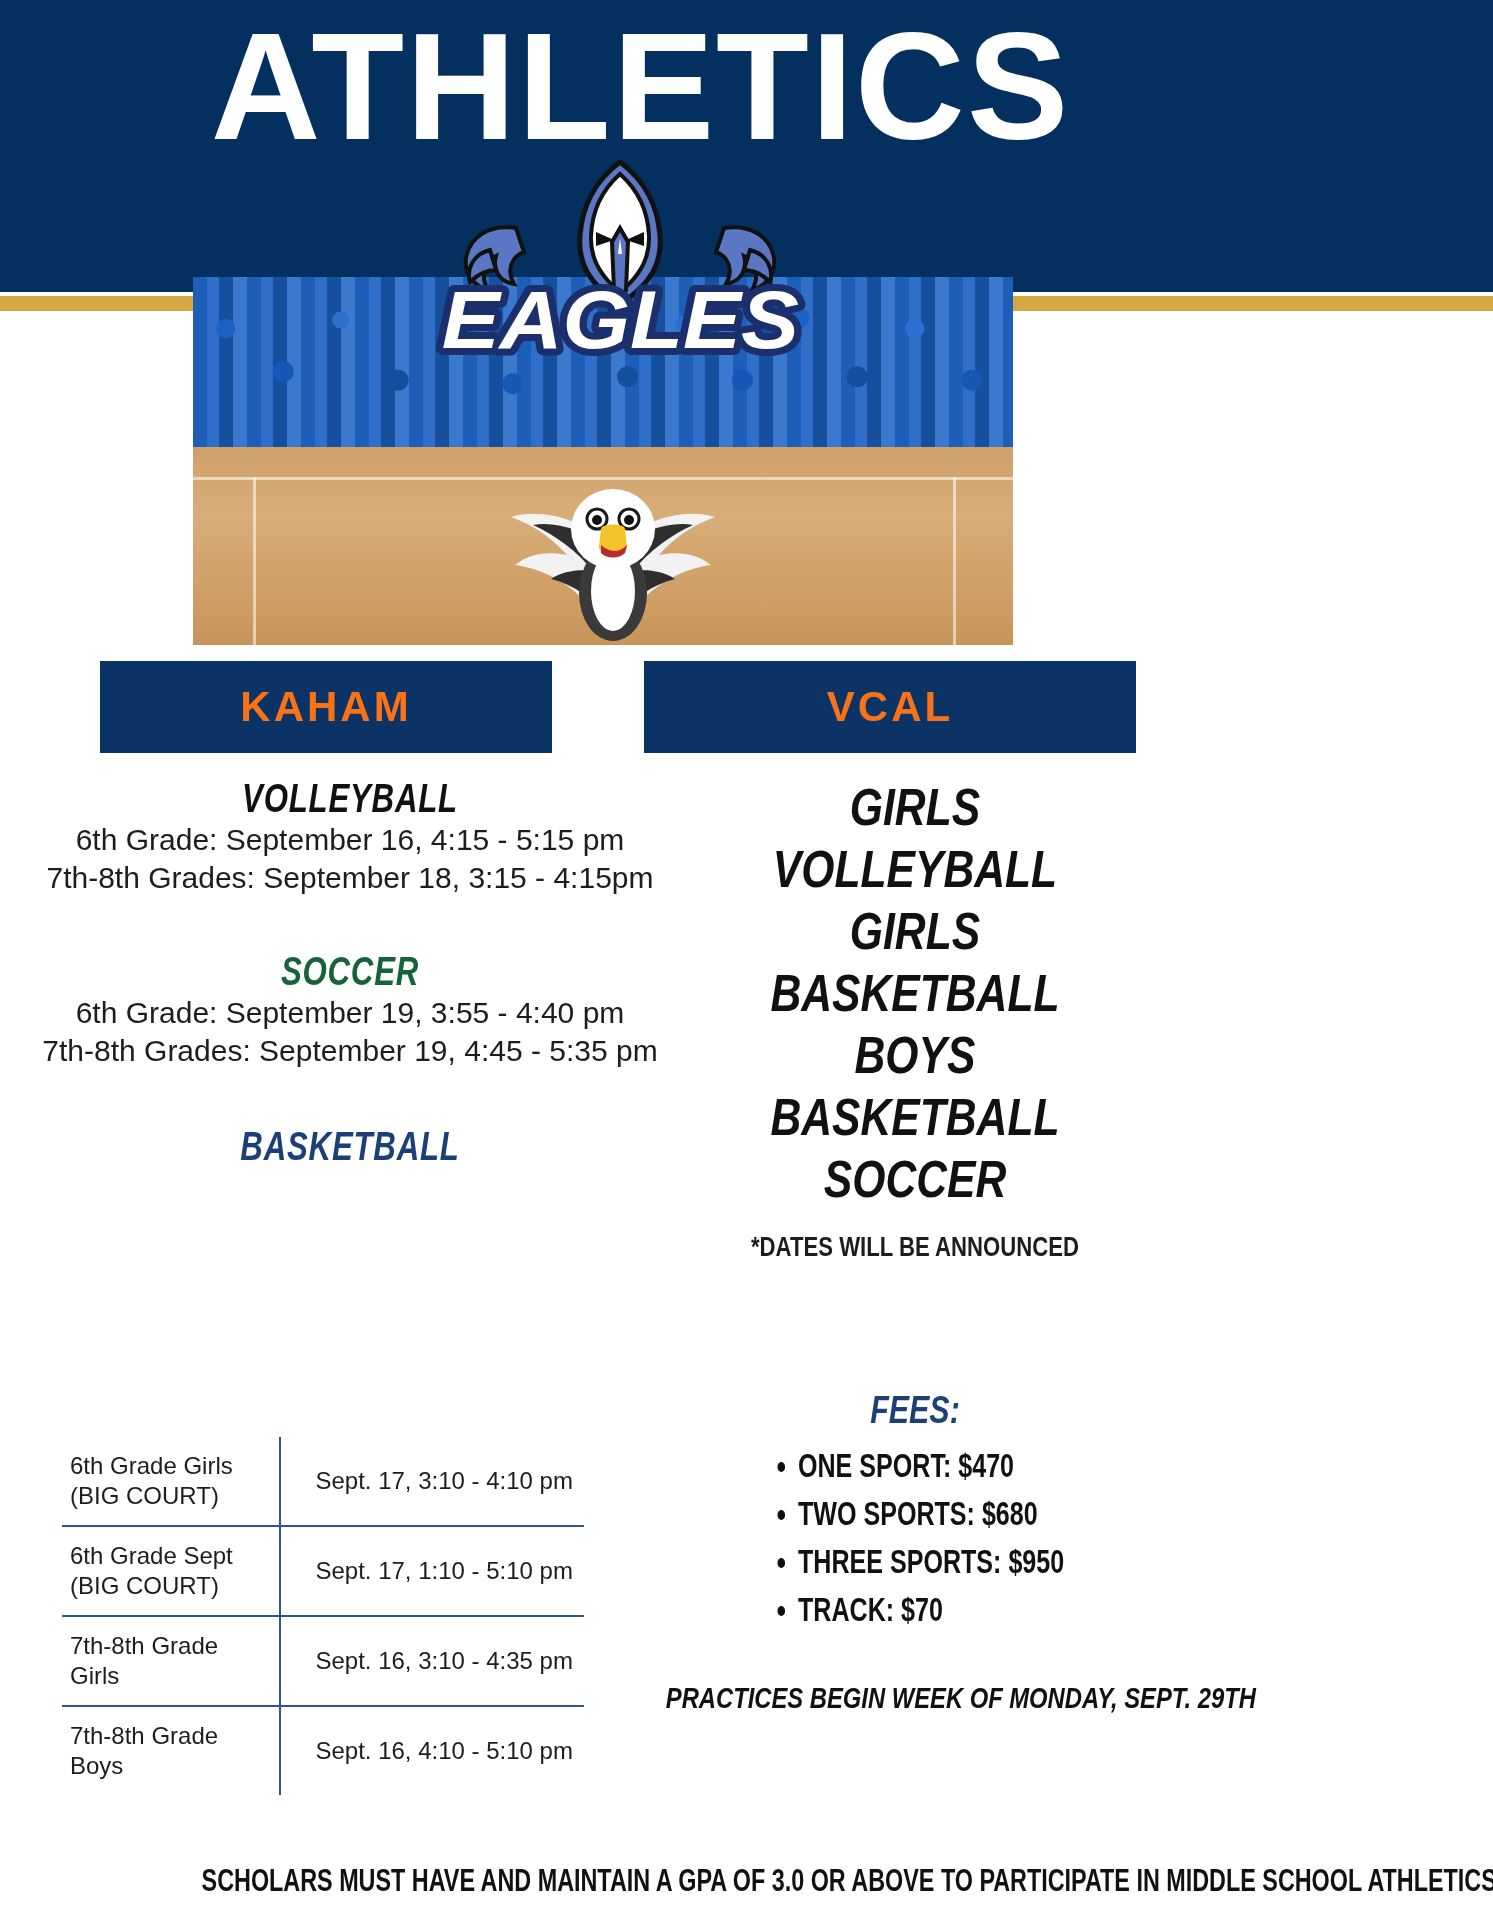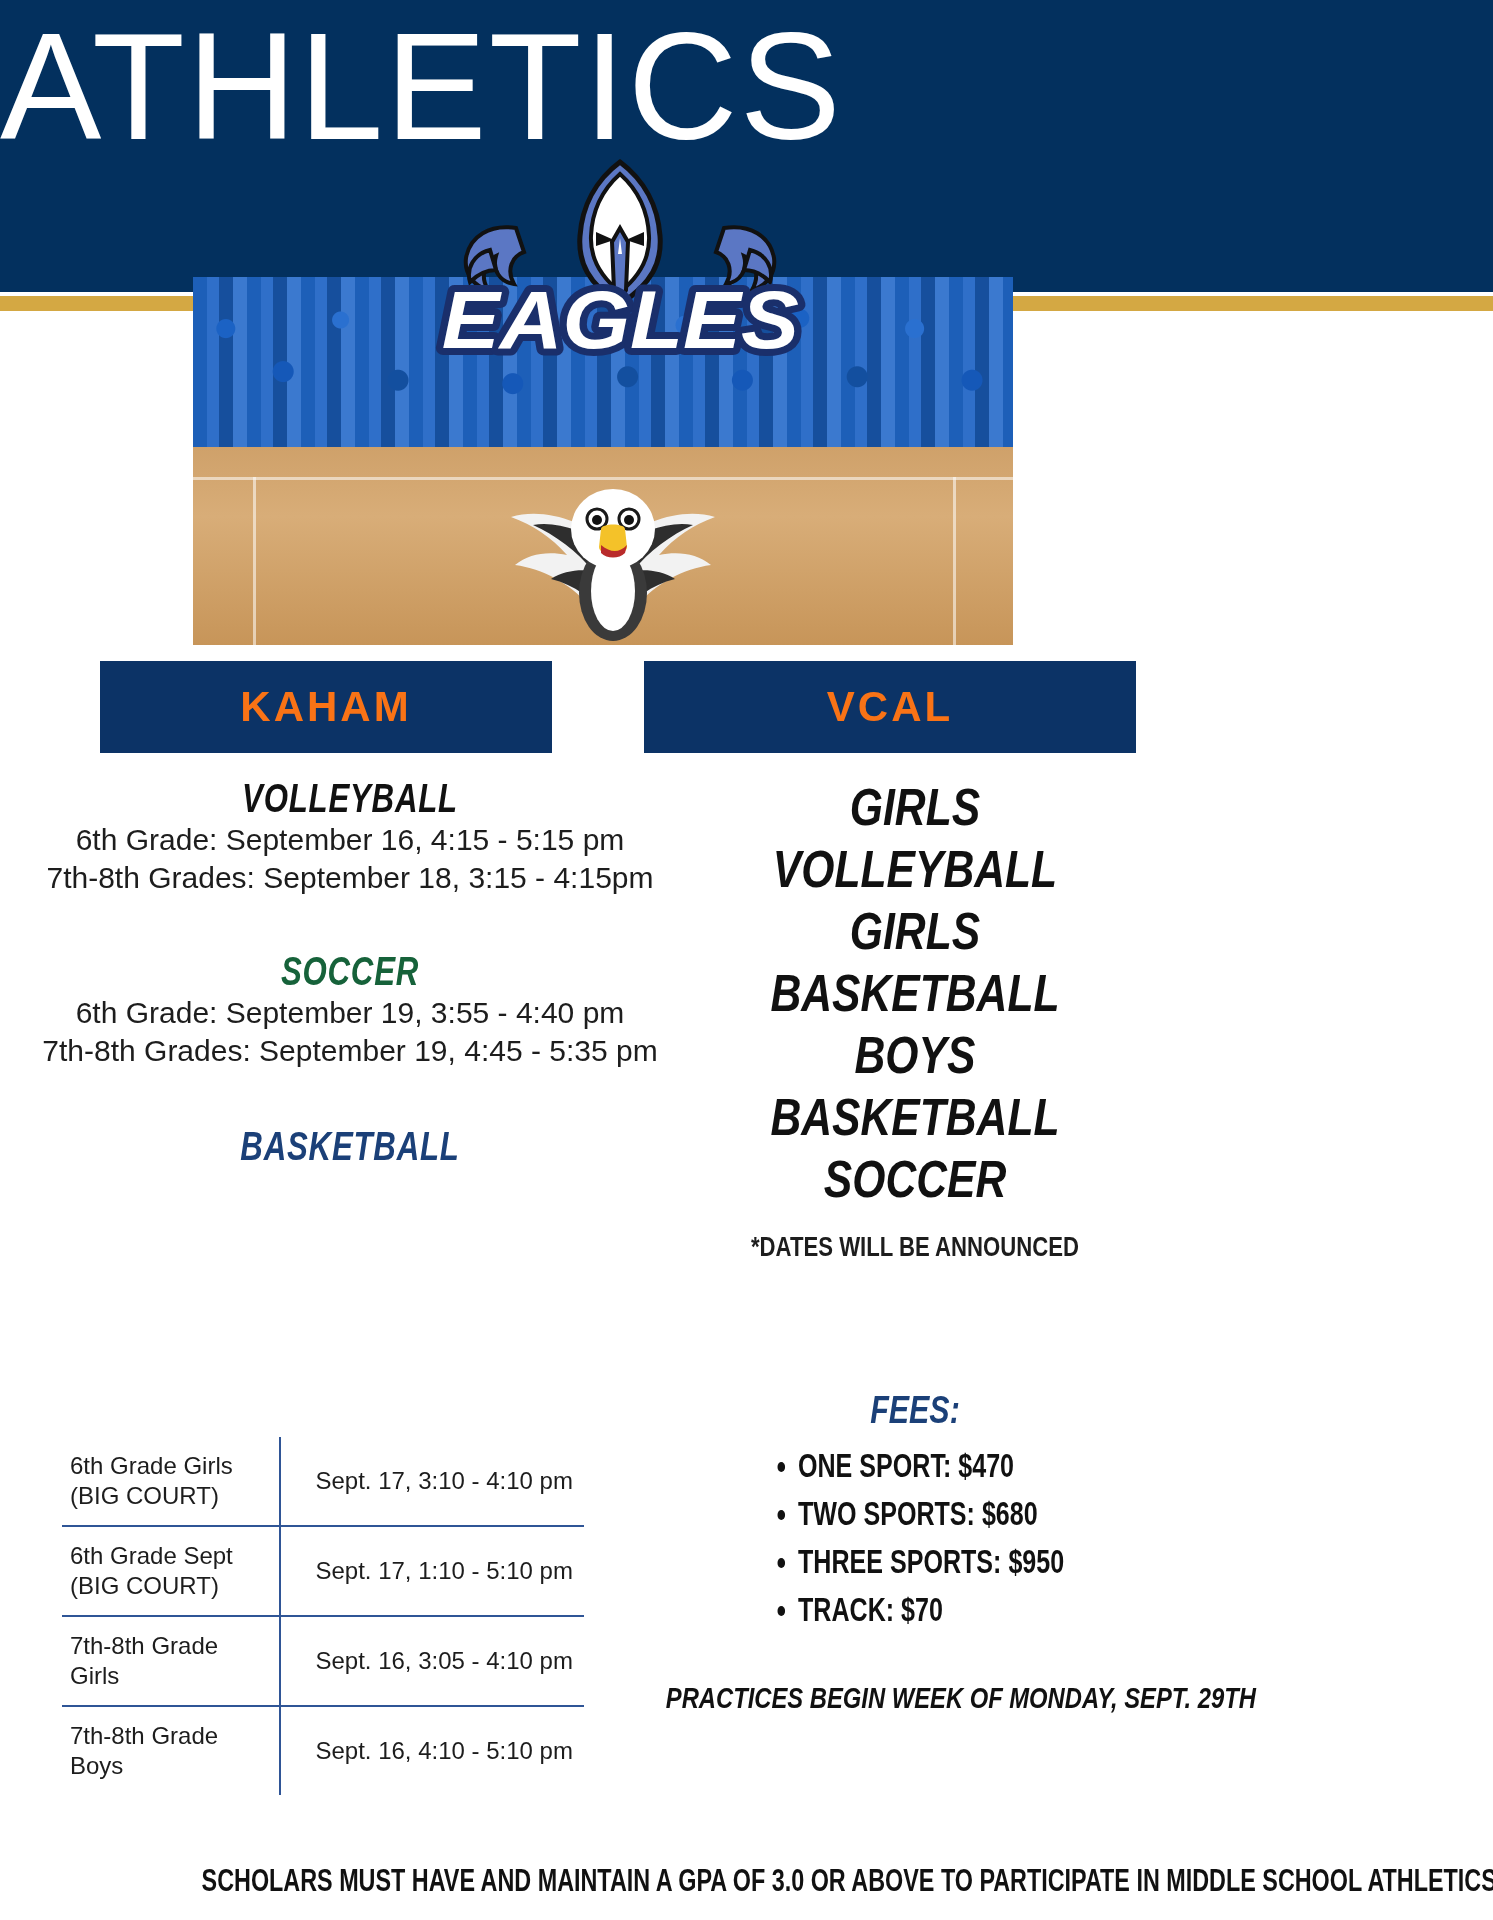--- a/index.html
+++ b/index.html
@@ -21,24 +21,24 @@
     left: 0; top: 0;
     width: 1493px;
     height: 292px;
     background: #03305e;
   }
   .header-title {
     position: absolute;
     left: 0;
     top: 6px;
     width: 1281px;
-    text-align: left;
+    text-align: center;
     color: #ffffff;
     font-family: "Liberation Sans", sans-serif;
-    font-weight: normal;
+    font-weight: bold;
     font-size: 152px;
     line-height: 160px;
     letter-spacing: 2px;
   }
   .gold-band {
     position: absolute;
     left: 0; top: 296px;
     width: 1493px;
     height: 15px;
     background: #d4a843;
@@ -351,21 +351,21 @@
       <td class="lab">
         <span>6th Grade Sept</span><br>
         <span>(BIG COURT)</span>
       </td>
       <td class="val">Sept. 17, 1:10 - 5:10 pm</td>
     </tr>
     <tr>
       <td class="lab">
         <span>7th-8th Grade Girls</span>
       </td>
-      <td class="val">Sept. 16, 3:05 - 4:10 pm</td>
+      <td class="val">Sept. 16, 3:10 - 4:35 pm</td>
     </tr>
     <tr>
       <td class="lab">
         <span>7th-8th Grade Boys</span>
       </td>
       <td class="val">Sept. 16, 4:10 - 5:10 pm</td>
     </tr>
   </tbody>
 </table>
 

